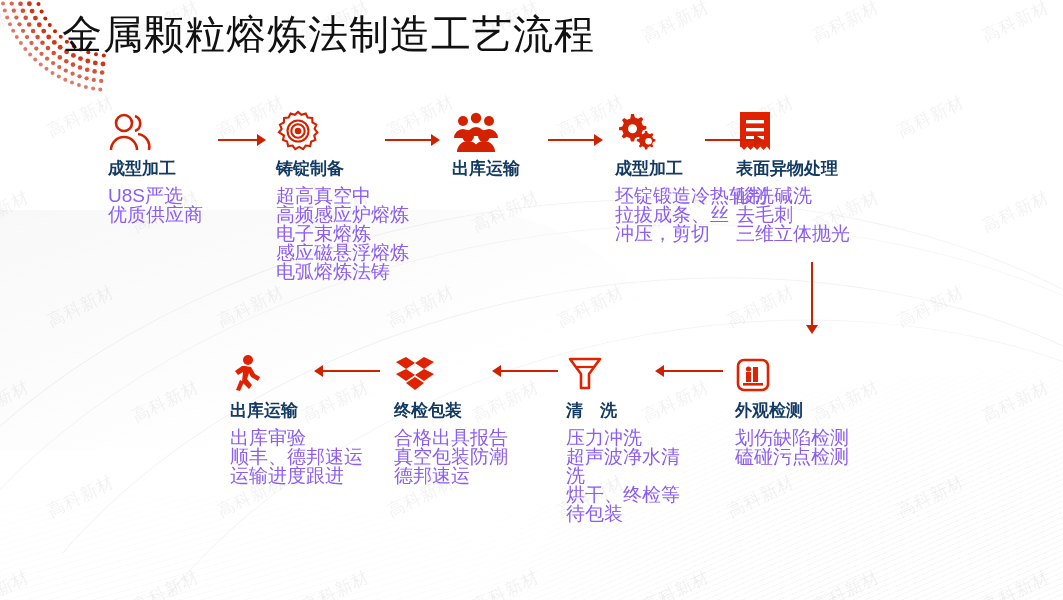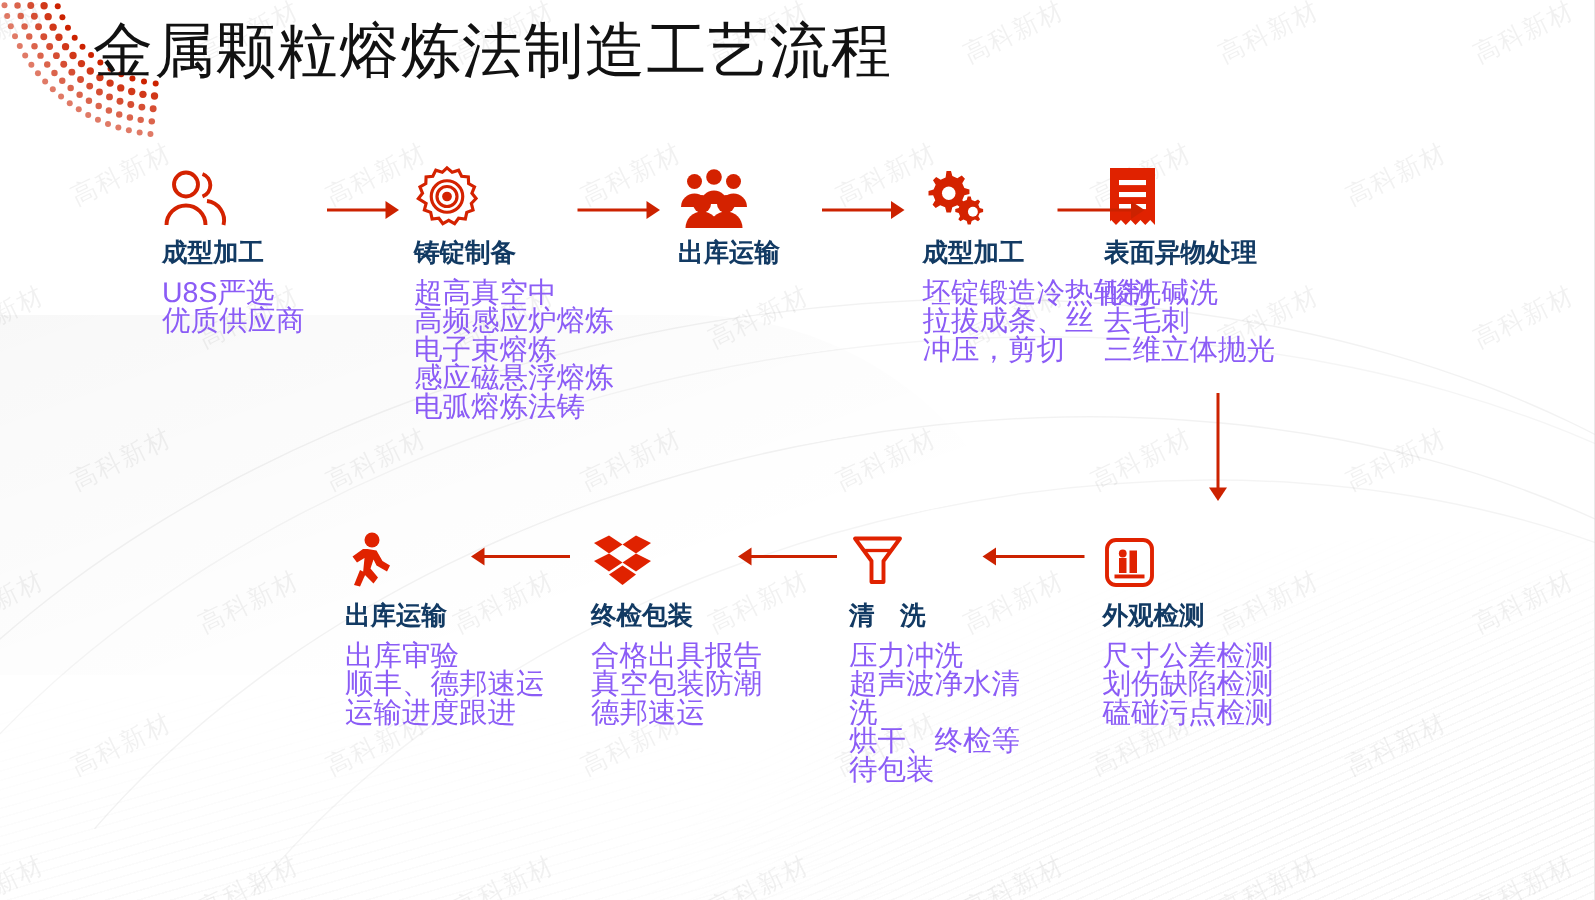--- a/index.html
+++ b/index.html
@@ -329,21 +329,20 @@
       <g fill="#e02200">
         <rect x="11" y="16" width="5" height="10"></rect>
         <rect x="18" y="11" width="5" height="15"></rect>
         <circle cx="13.5" cy="13" r="2.6"></circle>
       </g>
       <rect x="8" y="27" width="20" height="2.6" fill="#e02200"></rect>
     </svg>
   </div>
   <div class="n-title">外观检测</div>
   <div class="n-lines">
-      <div>尺寸公差检测</div>
       <div>划伤缺陷检测</div>
       <div>磕碰污点检测</div>
     </div>
 </div>
 
 <div class="node" style="left:566px;top:352px;width:128px;">
   <div class="icon">
     <svg width="38" height="40" viewBox="0 0 38 40">
       <path d="M4 5 h30 L23 20 v14 h-8 V20z" fill="none" stroke="#e02200" stroke-width="2.6" stroke-linejoin="round"></path>
       <path d="M10 13 h18" stroke="#e02200" stroke-width="2.2"></path>

